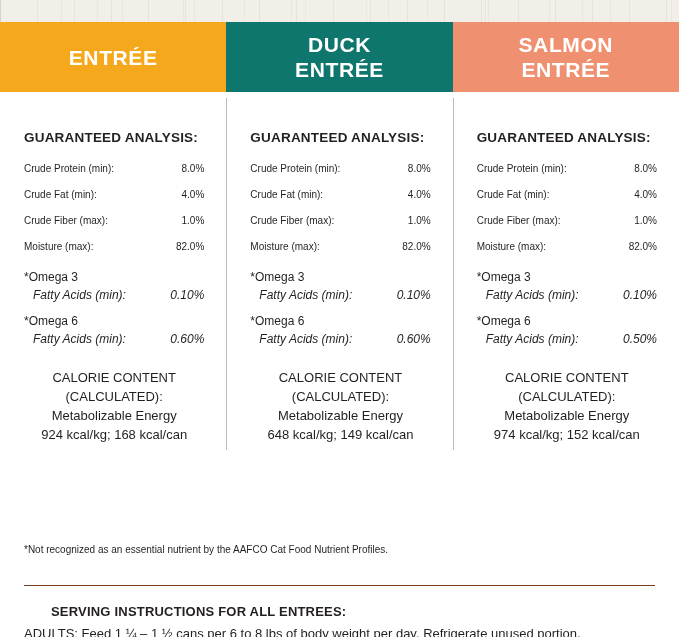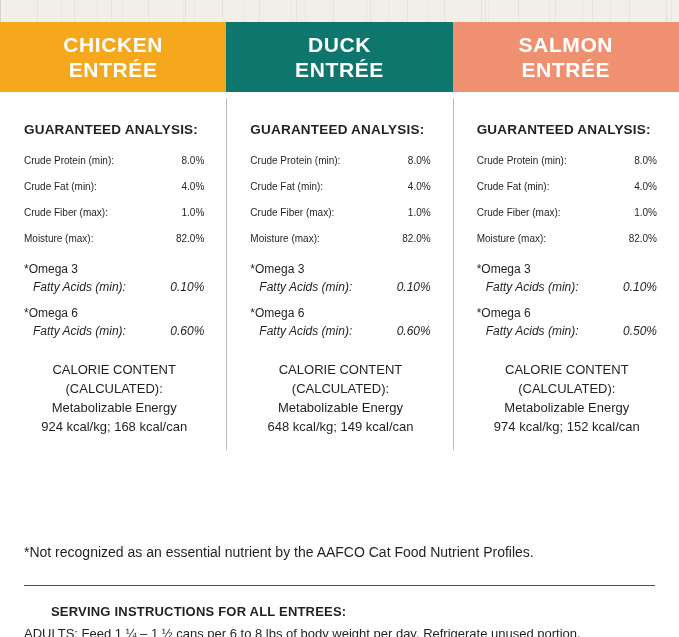--- a/index.html
+++ b/index.html
@@ -56,21 +56,21 @@
   .hdr .l1, .hdr .l2 { display: block; }
 
   .columns {
     position: absolute;
     left: 0; top: 92px;
     width: 679px;
     display: flex;
   }
   .col {
     flex: 1 1 0;
-    padding: 30px 22px 0 24px;
+    padding: 38px 22px 0 24px;
     box-sizing: border-box;
     position: relative;
   }
   .col + .col::before {
     content: "";
     position: absolute;
     left: 0; top: 6px;
     width: 1px;
     height: 352px;
     background: #bcbcbc;
@@ -108,21 +108,21 @@
   .cal {
     font-size: 13px;
     line-height: 19px;
     margin-top: 20px;
   }
   .cal .t { display: block; text-align: center; }
   .footnote {
     position: absolute;
     left: 24px;
     top: 544px;
-    font-size: 14px;
+    font-size: 10px;
     white-space: nowrap;
   }
   .divider {
     position: absolute;
     left: 24px;
     top: 585px;
     width: 631px;
     height: 1px;
     background: #7a3f1d;
   }
@@ -145,21 +145,20 @@
 </style>
 </head>
 <body>
 
 <div class="page">
 
   <div class="top-strip"></div>
 
   <div class="headers">
     <div class="hdr" style="background:#f5a81c">
-      <span class="l1">CHICKEN</span>
       <span class="l2">ENTRÉE</span>
     </div>
     <div class="hdr" style="background:#0f766e">
       <span class="l1">DUCK</span>
       <span class="l2">ENTRÉE</span>
     </div>
     <div class="hdr" style="background:#ef9070">
       <span class="l1">SALMON</span>
       <span class="l2">ENTRÉE</span>
     </div>

